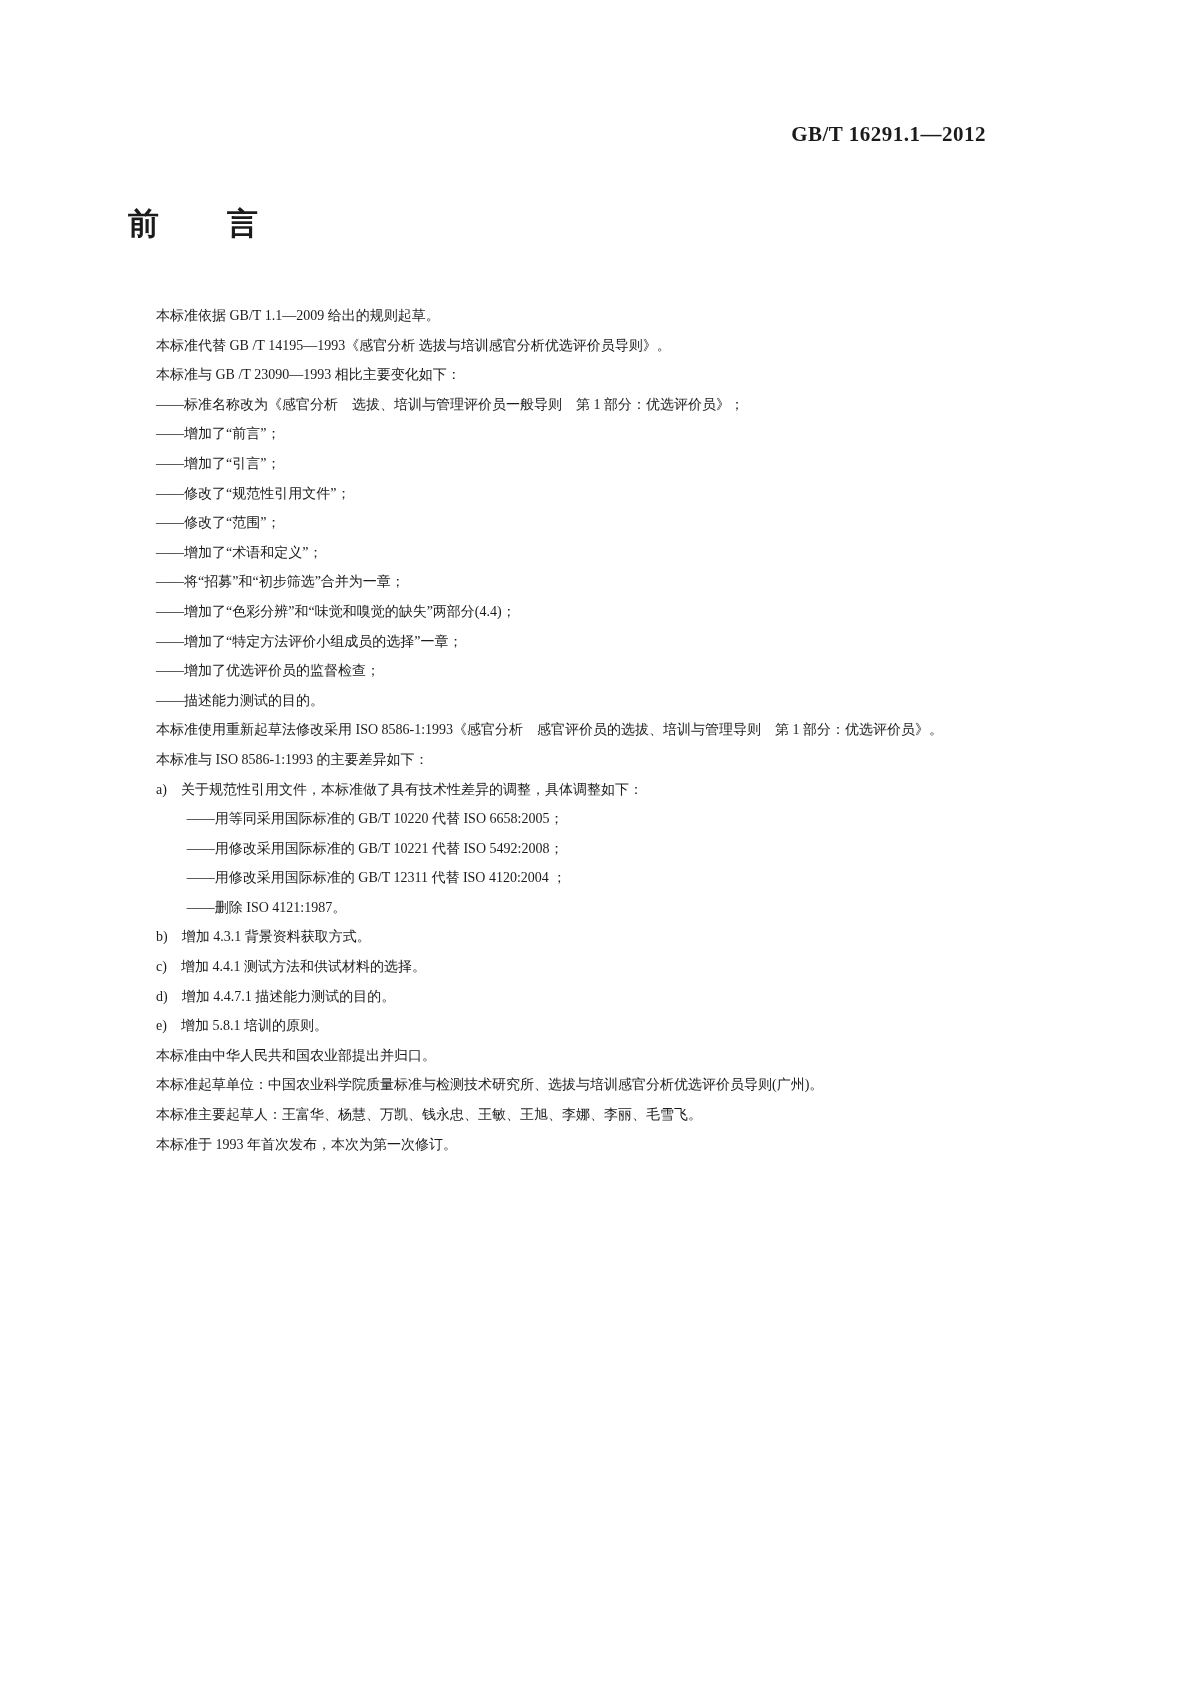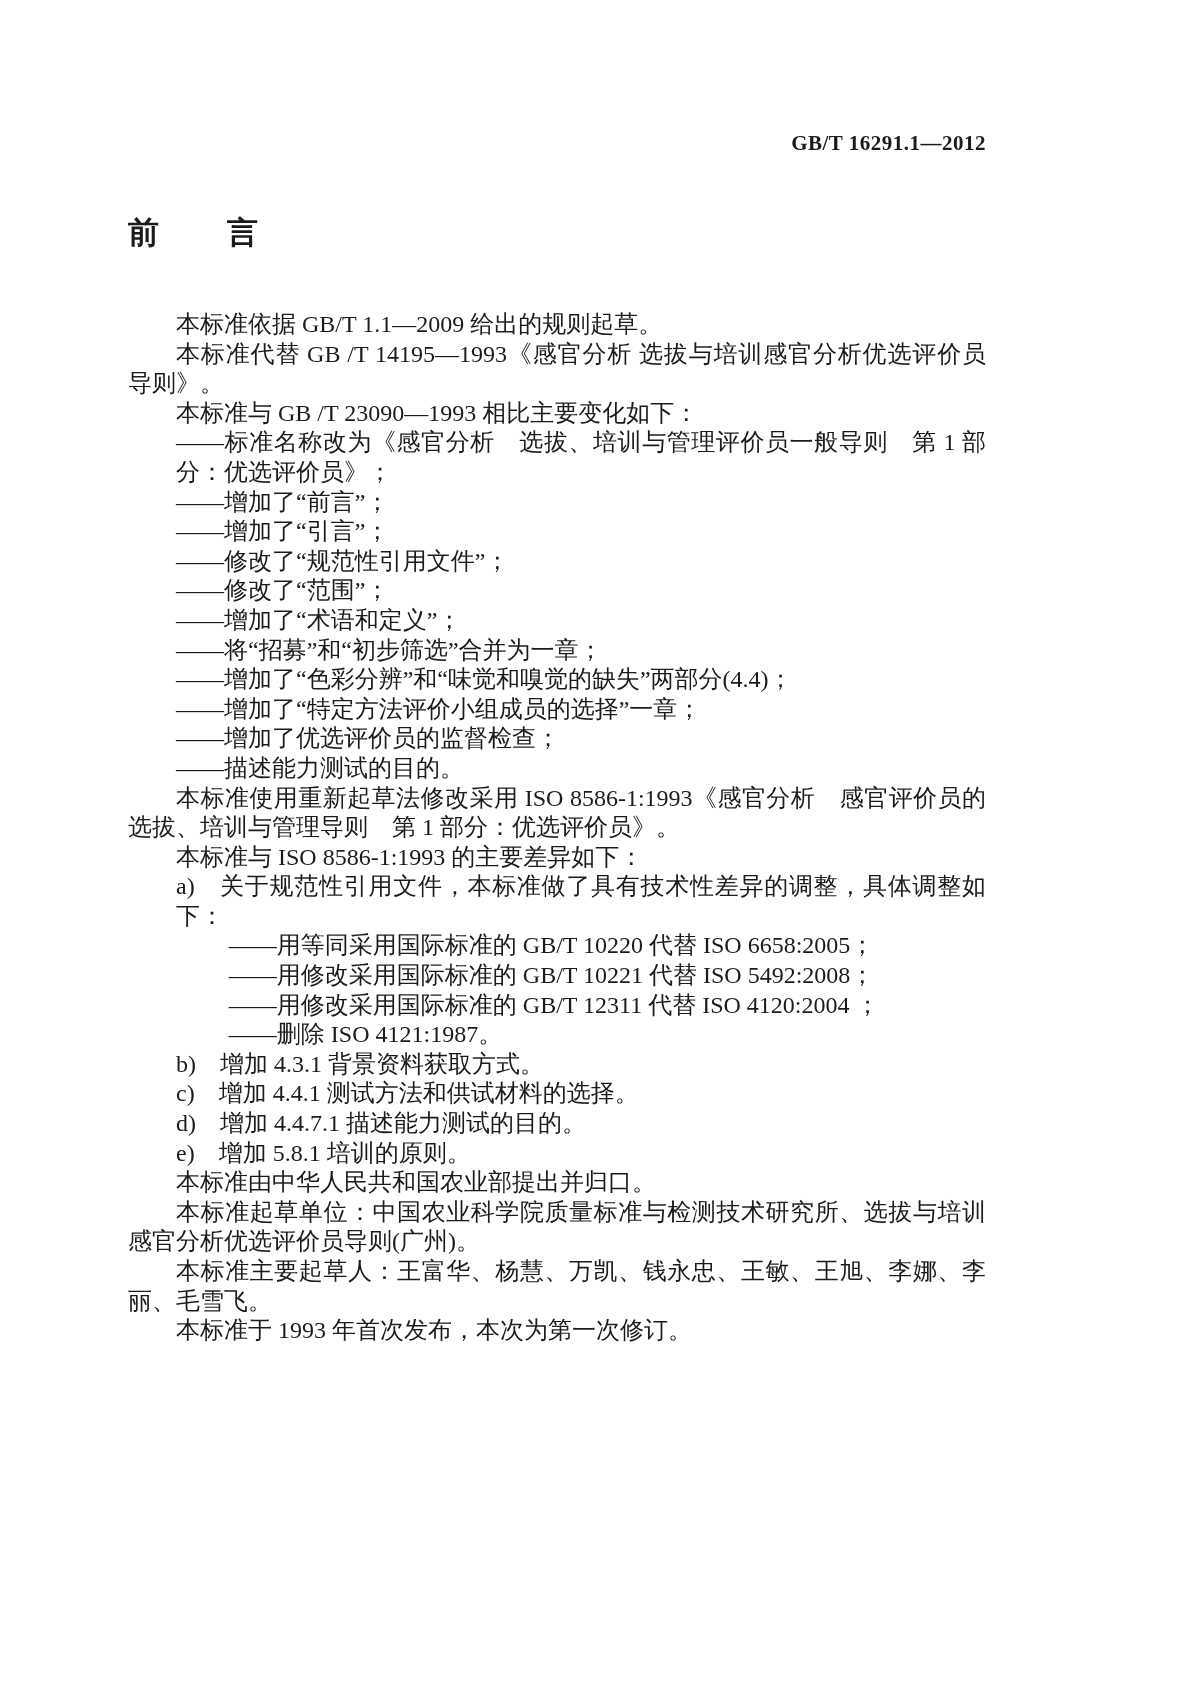--- a/index.html
+++ b/index.html
@@ -1,21 +1,21 @@
 <!DOCTYPE html>
 <html><head>
 <meta charset="utf-8">
 <style>
   * { margin: 0; padding: 0; box-sizing: border-box; }
   html, body { background: #ffffff; }
   .page {
     position: relative;
     width: 1191px;
     height: 1348px;
-    margin: 13px auto;
+    margin: 4px auto;
     background: #ffffff;
     color: #1b1b1b;
     font-family: "Liberation Serif", "DejaVu Serif", serif;
     overflow: hidden;
   }
   .content {
     position: absolute;
     left: 128px;
     top: 118px;
     width: 858px;
@@ -28,21 +28,21 @@
   }
   .doc-title {
     text-align: left;
     font-weight: bold;
     font-size: 31px;
     margin-top: 56px;
     letter-spacing: 2px;
   }
   .doc-body {
     margin-top: 56px;
-    font-size: 24px;
+    font-size: 14px;
     line-height: 29.6px;
     text-align: justify;
   }
   .doc-body p { margin: 0; }
   .doc-body p.para  { text-indent: 2em; }
   .doc-body p.dash  { padding-left: 2em; }
   .doc-body p.dash2 { padding-left: 4.2em; }
   .doc-body p.letter{ padding-left: 2em; }
   .page-number {
     position: absolute;

